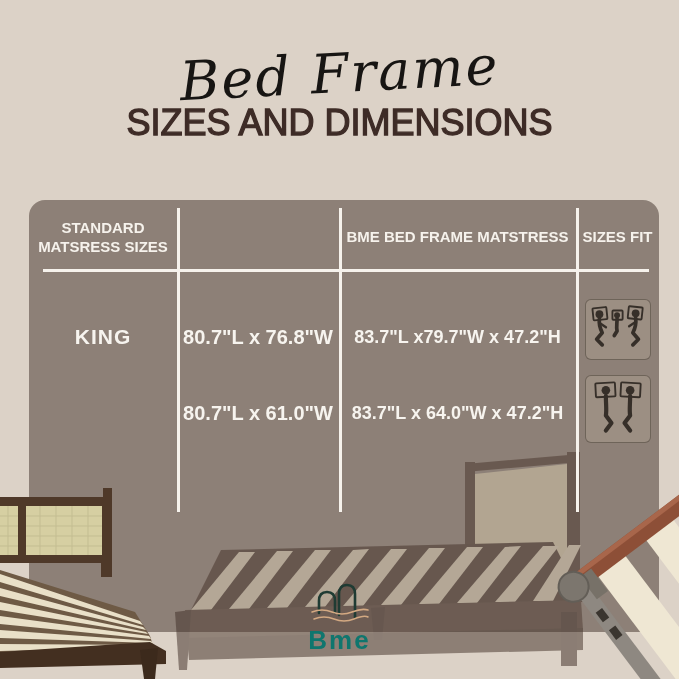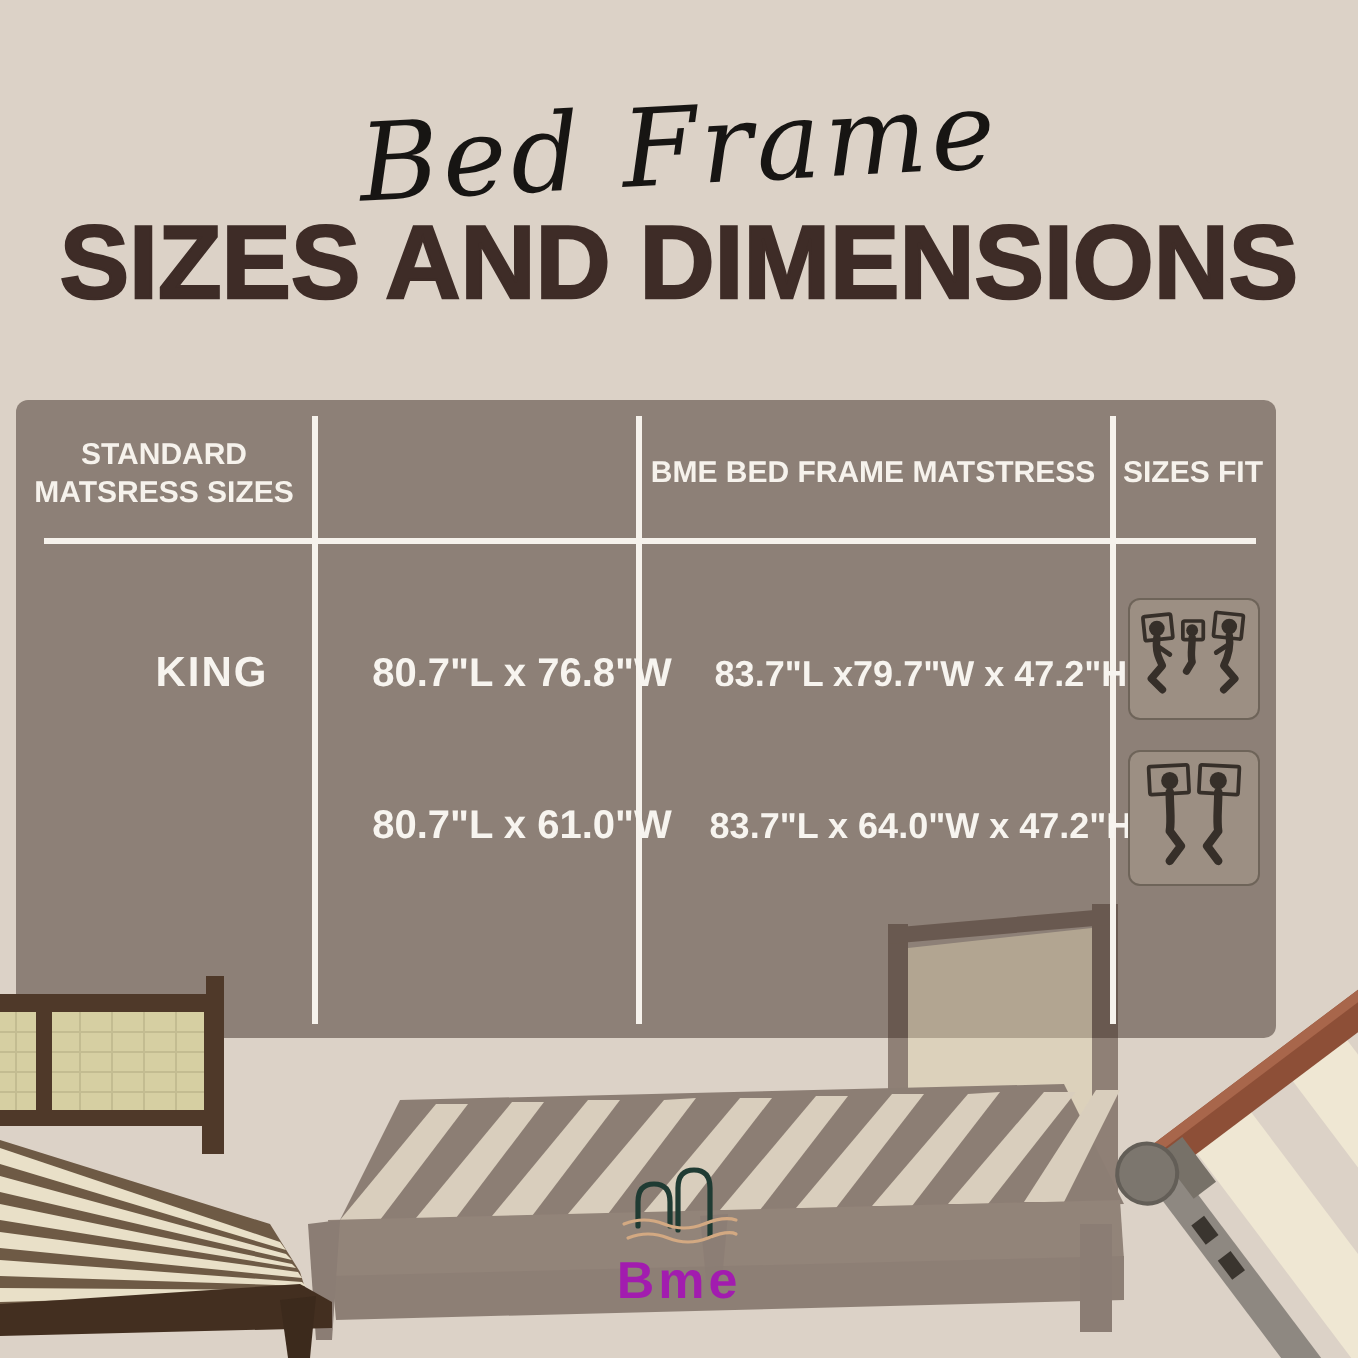--- a/index.html
+++ b/index.html
@@ -17,63 +17,63 @@
     font-family:"DejaVu Serif", serif;
     font-style:italic;
     font-size:54px;
     color:#171513;
     transform:rotate(-3deg);
     letter-spacing:2px;
   }
   .title-main{
     position:absolute;left:0;top:102px;width:679px;
     text-align:center;
-    font-weight:bold;
-    font-size:52px;
+    font-weight:normal;
+    font-size:36px;
     letter-spacing:0px;
     color:#3e2c27;
     -webkit-text-stroke:1.3px #3e2c27;
   }
   
   .panel{
-    position:absolute;left:8px;top:200px;width:630px;height:319px;
+    position:absolute;left:29px;top:200px;width:630px;height:432px;
     background:#8d8077;
-    border-radius:6px;
+    border-radius:16px;
   }
   .divider-v{position:absolute;top:8px;height:304px;width:3px;background:#f6f2ec;z-index:3;}
   .divider-h{position:absolute;left:14px;top:69px;width:606px;height:3px;background:#f6f2ec;z-index:3;}
   .th{
     position:absolute;top:8px;height:58px;
     display:flex;align-items:center;justify-content:center;text-align:center;
     color:#f6f2ec;font-weight:bold;font-size:15px;line-height:1.3;
     z-index:4;
   }
   .cell{
     position:absolute;height:50px;
     display:flex;align-items:center;justify-content:center;text-align:center;
-    color:#f7f4ef;font-weight:bold;z-index:4;padding-left:24px;
+    color:#f7f4ef;font-weight:bold;z-index:4;
   }
   .c-size{font-size:21px;letter-spacing:1px;}
   .c-fit{font-size:20px;}
   .c-dims{font-size:18px;}
   .fit-box{
     position:absolute;left:556px;width:64px;
     background:#9c8f83;border:1px solid rgba(42,34,27,.4);border-radius:6px;
     display:flex;align-items:center;justify-content:center;z-index:4;
   }
   .center-bed{position:absolute;left:142px;top:252px;z-index:1;opacity:.52;}
   
   .bl-bed{position:absolute;left:0;top:470px;z-index:6;}
   .br-bed{position:absolute;left:528px;top:494px;z-index:6;}
   .logo{position:absolute;left:0;top:580px;width:679px;text-align:center;z-index:5;}
   .logo-icon{display:block;margin:0 auto;}
   .logo-text{
     margin-top:1px;
     font-size:26px;font-weight:bold;letter-spacing:2px;
-    color:#a21caf;
+    color:#0f766e;
   }
 </style>
 </head>
 <body>
 
 <div class="poster">
 
   <div class="title-script">Bed Frame</div>
   <div class="title-main">SIZES AND DIMENSIONS</div>
 

